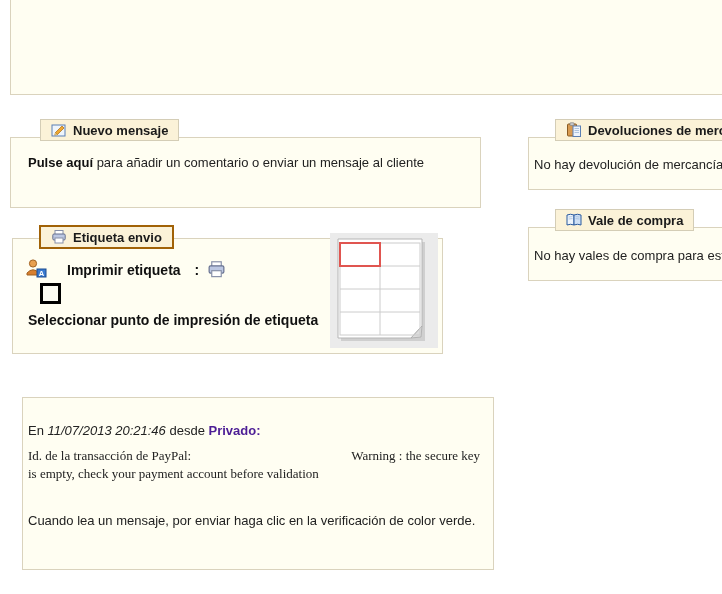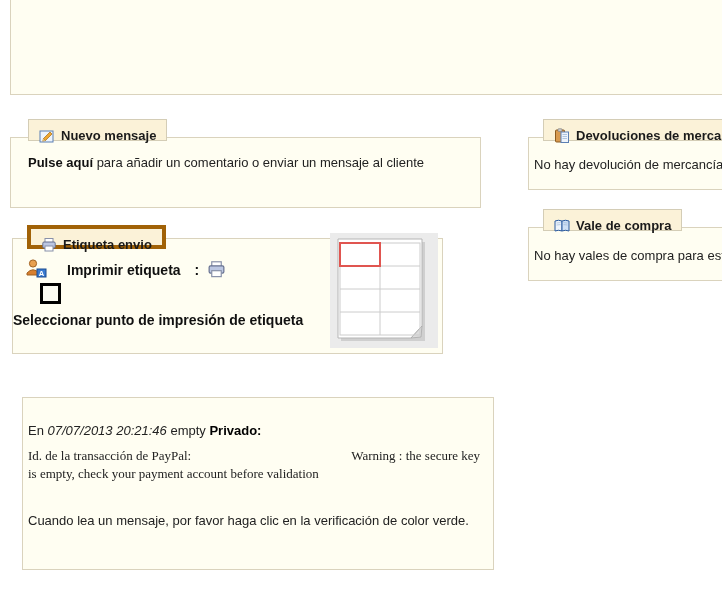--- a/index.html
+++ b/index.html
@@ -8,36 +8,36 @@
     background:#ffffff; font-family:"Liberation Sans", sans-serif;
     font-size:13px; color:#1c1c1c;
   }
   .panel {
     position:absolute; background:#FFFEF2; border:1px solid #DAD3BD;
     box-sizing:border-box;
   }
   .legend {
     position:absolute; z-index:3; height:22px; box-sizing:border-box;
     background:#FBF2D8; border:1px solid #D4CDB6;
-    display:flex; gap:6px; padding:8px 10px;
-    font-weight:bold; font-size:13px; color:#1a1a1a; white-space:nowrap;
+    display:flex; align-items:center; gap:6px; padding:8px 10px;
+    font-weight:bold; font-size:13px; color:#1a1a1a; white-space:nowrap;margin-left:12px;
   }
-  .legend.alert { border:4px solid #a16207; height:24px; }
+  .legend.alert { border:2px solid #a16207; height:24px; }
   .legend svg { display:block; }
   .body-text { position:absolute; line-height:18px; color:#222; }
   .bold-link { font-weight:bold; color:#111; cursor:pointer; text-decoration:none; }
   .ship-row { position:absolute; display:flex; align-items:center; font-weight:bold; font-size:14px; color:#111; }
   .colon { margin:0 8px 0 14px; font-weight:bold; }
   .checkbox {
     width:15px; height:15px; border:3px solid #000; background:#FBFBF2;
     margin-left:12px; cursor:pointer;
   }
   .icon-btn { cursor:pointer; display:inline-flex; }
   .meta-date { font-style:italic; }
-  .private { color:#000000; font-weight:bold; }
+  .private { color:#4c1d95; font-weight:bold; }
   .msg-gap { display:inline-block; width:160px; height:1px; }
   .sheet-wrap { position:absolute; left:330px; top:233px; width:108px; height:115px; cursor:pointer; z-index:2; }
 </style>
 </head>
 <body>
 
 <div class="screen">
 
   <div class="panel" style="left:10px; top:-45px; width:714px; height:140px;"></div>
 
@@ -102,21 +102,21 @@
         <svg width="19" height="19" viewBox="0 0 16 16">
           <rect x="4" y="1.5" width="8" height="4.5" fill="#FFFFFF" stroke="#8890A8"></rect>
           <rect x="1.8" y="5" width="12.4" height="6" rx="1.2" fill="#BCC7E2" stroke="#66708F"></rect>
           <rect x="4" y="9" width="8" height="5" fill="#FFFFFF" stroke="#8890A8"></rect>
         </svg>
       </span>
     </div>
     <div class="ship-row" style="left:15px; top:44px;">
       <span class="checkbox"></span>
     </div>
-    <div class="ship-row" style="left:0; top:73px;">
+    <div class="ship-row" style="left:15px; top:73px;">
       <span>Seleccionar punto de impresión de etiqueta</span>
     </div>
   </div>
   <div class="sheet-wrap">
     <svg width="108" height="115" viewBox="0 0 108 115">
       <rect width="108" height="115" fill="#EBEBEB"></rect>
       <rect x="11" y="9" width="84" height="99" fill="#CFCFCF"></rect>
       <polygon points="8,6 92,6 92,93 81,105 8,105" fill="#FFFFFF" stroke="#B5B5B5"></polygon>
       <polygon points="81,105 92,93 91,104" fill="#DCDCDC" stroke="#AAAAAA" stroke-width="0.8"></polygon>
       <g stroke="#CCCCCC" fill="none">
@@ -144,21 +144,21 @@
       </svg>
     </span>
     <span>Vale de compra</span>
   </div>
   <div class="panel" style="left:528px; top:227px; width:270px; height:54px;">
     <div class="body-text" style="left:5px; top:19px; width:250px;">No hay vales de compra para este pedido</div>
   </div>
 
   <div class="panel" style="left:22px; top:397px; width:472px; height:173px;">
     <div class="body-text" style="left:5px; top:24px; width:458px;">
-      <span>En </span><span class="meta-date">07/07/2013 20:21:46</span><span> empty </span><span class="private">Privado:</span>
+      <span>En </span><span class="meta-date">11/07/2013 20:21:46</span><span> desde </span><span class="private">Privado:</span>
     </div>
     <div class="body-text" style="left:5px; top:49px; width:460px;font-family:Liberation Serif, serif;">
       <span>Id. de la transacción de PayPal:</span><span class="msg-gap"></span><span>Warning : the secure key is empty, check your payment account before validation</span>
     </div>
-    <div class="body-text" style="left:5px; top:114px; width:462px;">Cuando lea un mensaje, por favor haga clic en la verificación de color verde.</div>
+    <div class="body-text" style="left:5px; top:114px; width:462px;">Cuando lea un mensaje, por enviar haga clic en la verificación de color verde.</div>
   </div>
 
 </div>
 
 </body></html>

